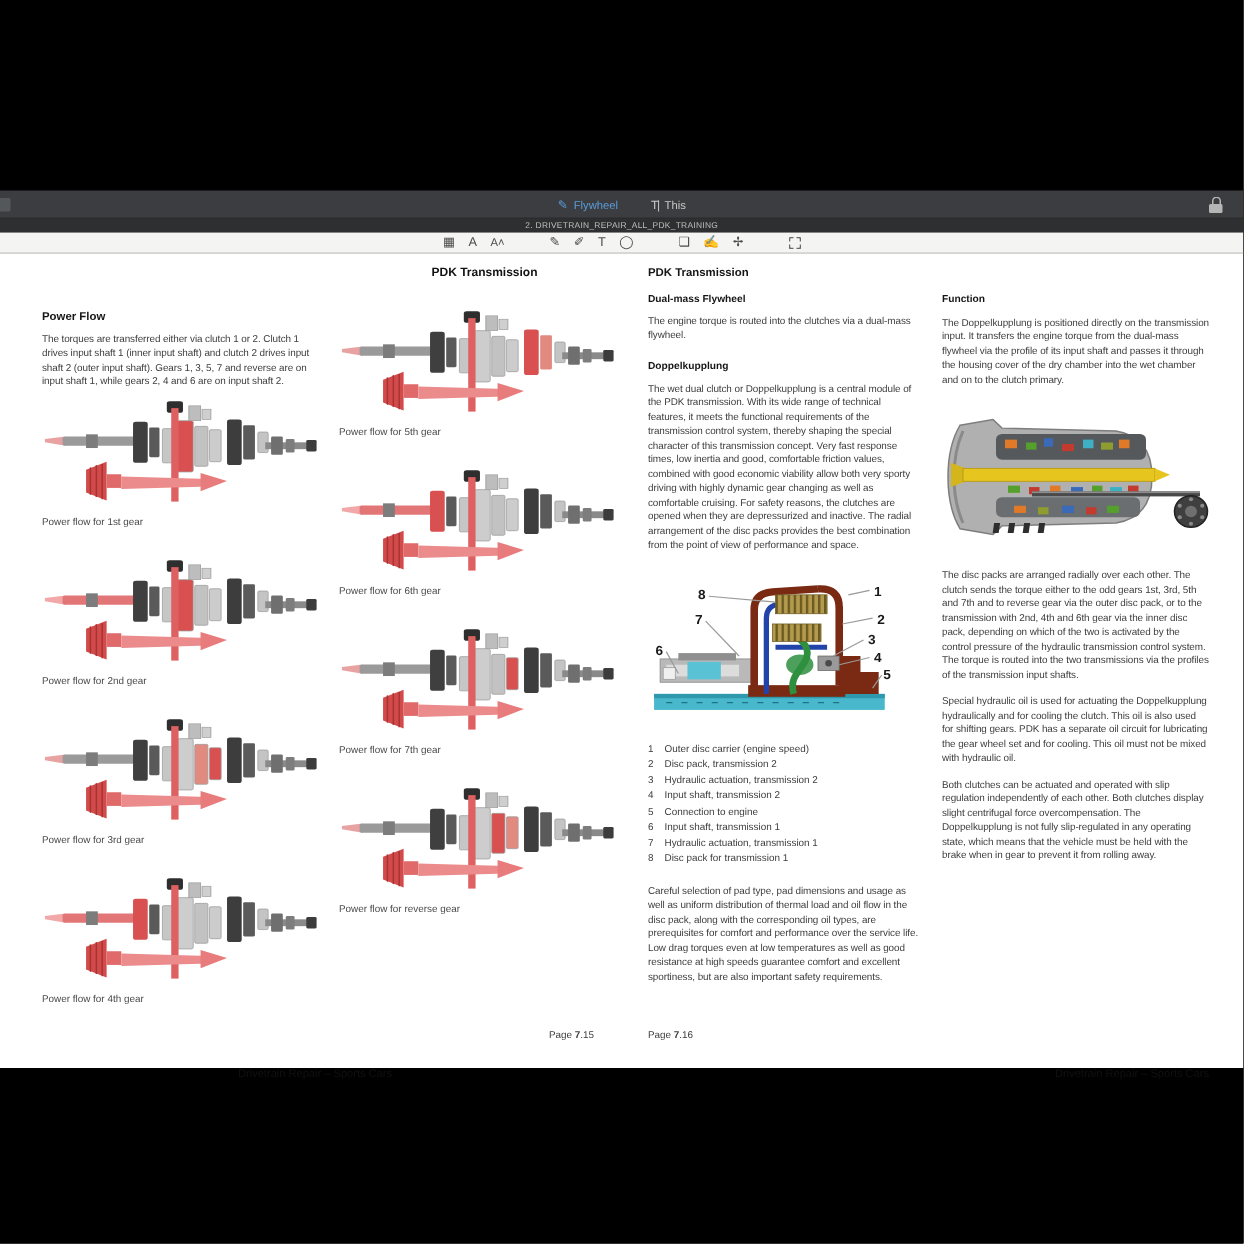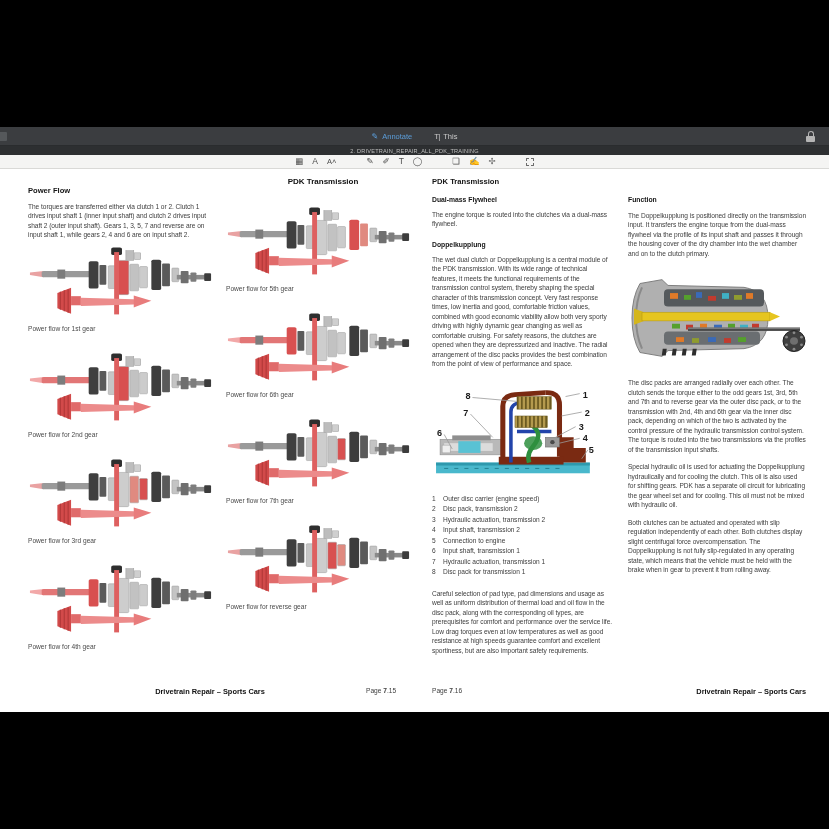--- a/index.html
+++ b/index.html
@@ -36,21 +36,21 @@
   .tl-icon { font-size:8.5px; color:#4c4c4c; line-height:1; cursor:default; }
   .tl-sep { width:12px; }
   .sel-box { width:8px; height:8px; border:1px dashed #6a6a6a; border-radius:1px; }
   
   .content { position:absolute; top:169px; left:0; width:829px; height:543px; background:#ffffff; color:#3c3c3c; }
   .col { position:absolute; }
   .h-page { font-weight:bold; color:#151515; font-size:7.6px; }
   .h-sub  { font-weight:bold; color:#151515; font-size:6.8px; }
   .para { font-size:6.6px; line-height:1.44; letter-spacing:-.05px; color:#3d3d3d; }
   .caption { font-size:6.6px; color:#4a4a4a; }
-  .col-l1 { left:28px;  top:17px; width:186px; }
+  .col-l1 { left:28px;  top:37px; width:186px; }
   .col-l2 { left:226px; top:8px;  width:194px; }
   .col-r1 { left:432px; top:8px;  width:181px; }
   .col-r2 { left:628px; top:27px; width:178px; }
   .col-l1 .para { margin-top:7px; }
   .col-l2 .center-title { text-align:center; font-size:8px; font-weight:bold; color:#111; }
   .gear-fig { margin-top:6px; margin-bottom:20px; }
   .col-l2 .gear-fig:first-of-type { margin-top:20px; }
   .gear-fig figcaption { margin-top:3px; }
   .gear-svg { display:block; }
   
@@ -60,38 +60,38 @@
   .v4 { --shaftin:#e27676; --tip:#f2a8a8; --gA:#d85050; }
   .v5 { --gR1:#d85050; --gR2:#e08a80; }
   .v6 { --shaftin:#e27676; --tip:#f2a8a8; --gA:#d85050; }
   .v7 { --gD:#d85050; }
   .v8 { --gC:#d85050; --gD:#e08a80; }.mt7{margin-top:7px}.mt8{margin-top:8px}.mt10{margin-top:10px}
   .mt12{margin-top:12px}.mt14{margin-top:14px}
   .parts-list { margin-top:8px; font-size:6.6px; line-height:1.36; color:#3d3d3d; }
   .parts-list .row { display:flex; gap:5px; margin-bottom:1.5px; }
   .parts-list .num { width:6px; flex:none; }
   .footer-item { position:absolute; top:518px; font-size:6.6px; color:#3d3d3d; }
-  .f-bold { font-weight:bold; font-size:7.4px; color:#111; }
+  .f-bold { font-weight:normal; font-size:7.4px; color:#111;margin-top:24px; }
   .fl-title { left:60px; width:300px; text-align:center; }
   .fl-page  { left:366px; }
   .fr-page  { left:432px; }
   .fr-title { left:556px; width:250px; text-align:right; }
   .pagefoot b { font-weight:bold; }
   .hidden-defs { position:absolute; width:0; height:0; overflow:hidden; }
 </style>
 </head>
 <body>
 
 <div id="app">
 
   <div class="toolbar-dark">
     <span class="edge-frag"></span>
     <span class="tab active">
       <span class="glyph">✎</span>
-      <span>Annotate</span>
+      <span>Flywheel</span>
     </span>
     <span class="tab">
       <span class="edit-glyph">T|</span>
       <span>This</span>
     </span>
     <span class="lock-wrap">
       <span class="lock-arc"></span>
         <span class="lock-body"></span>
     </span>
   </div>

